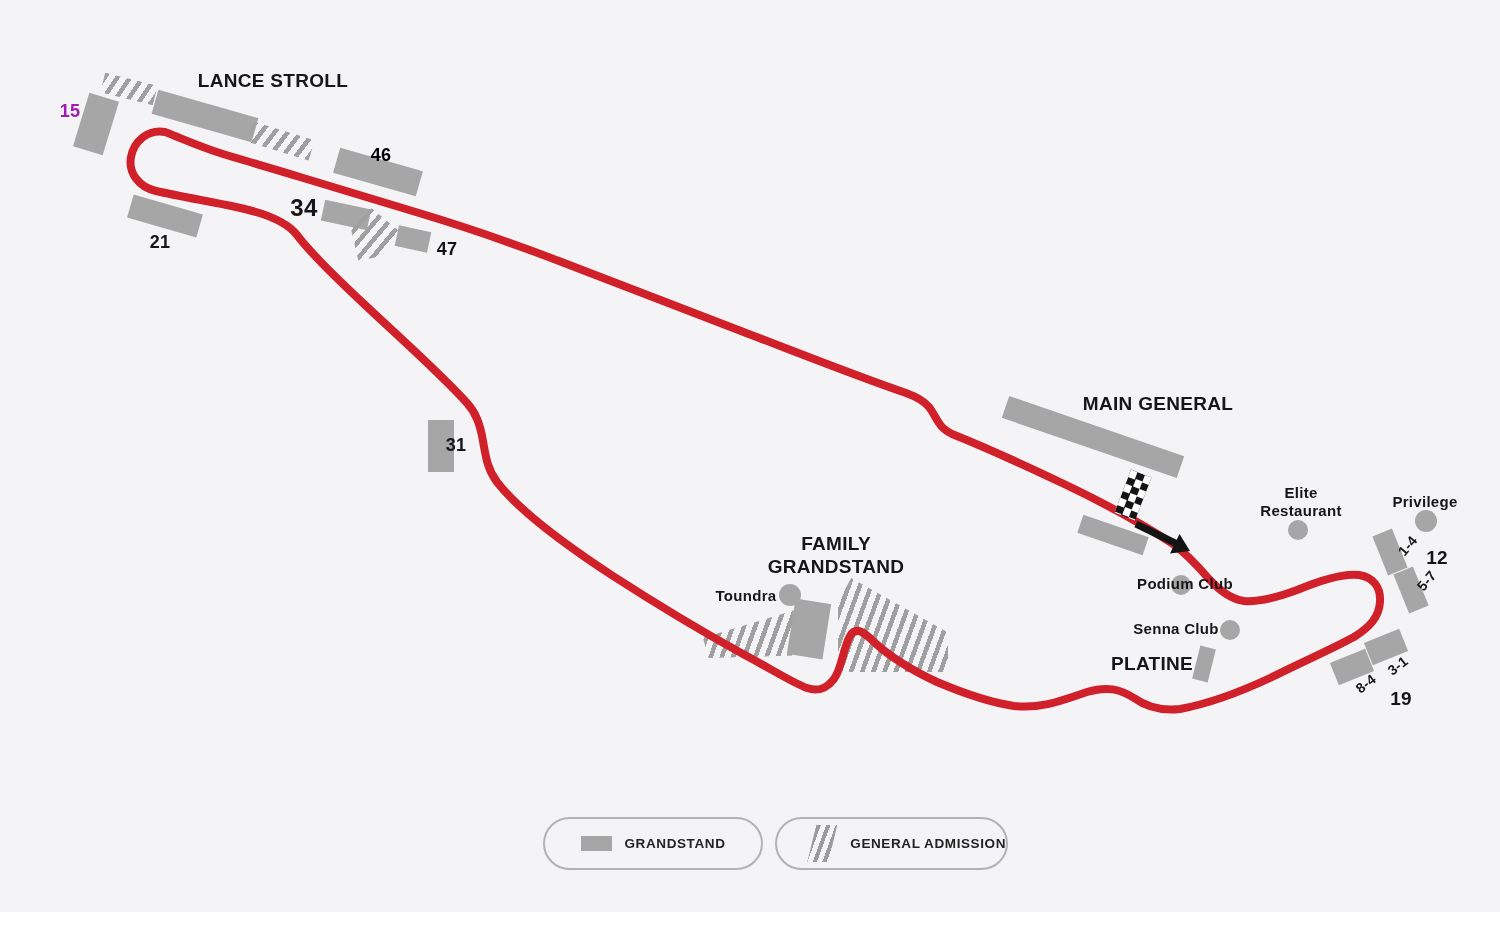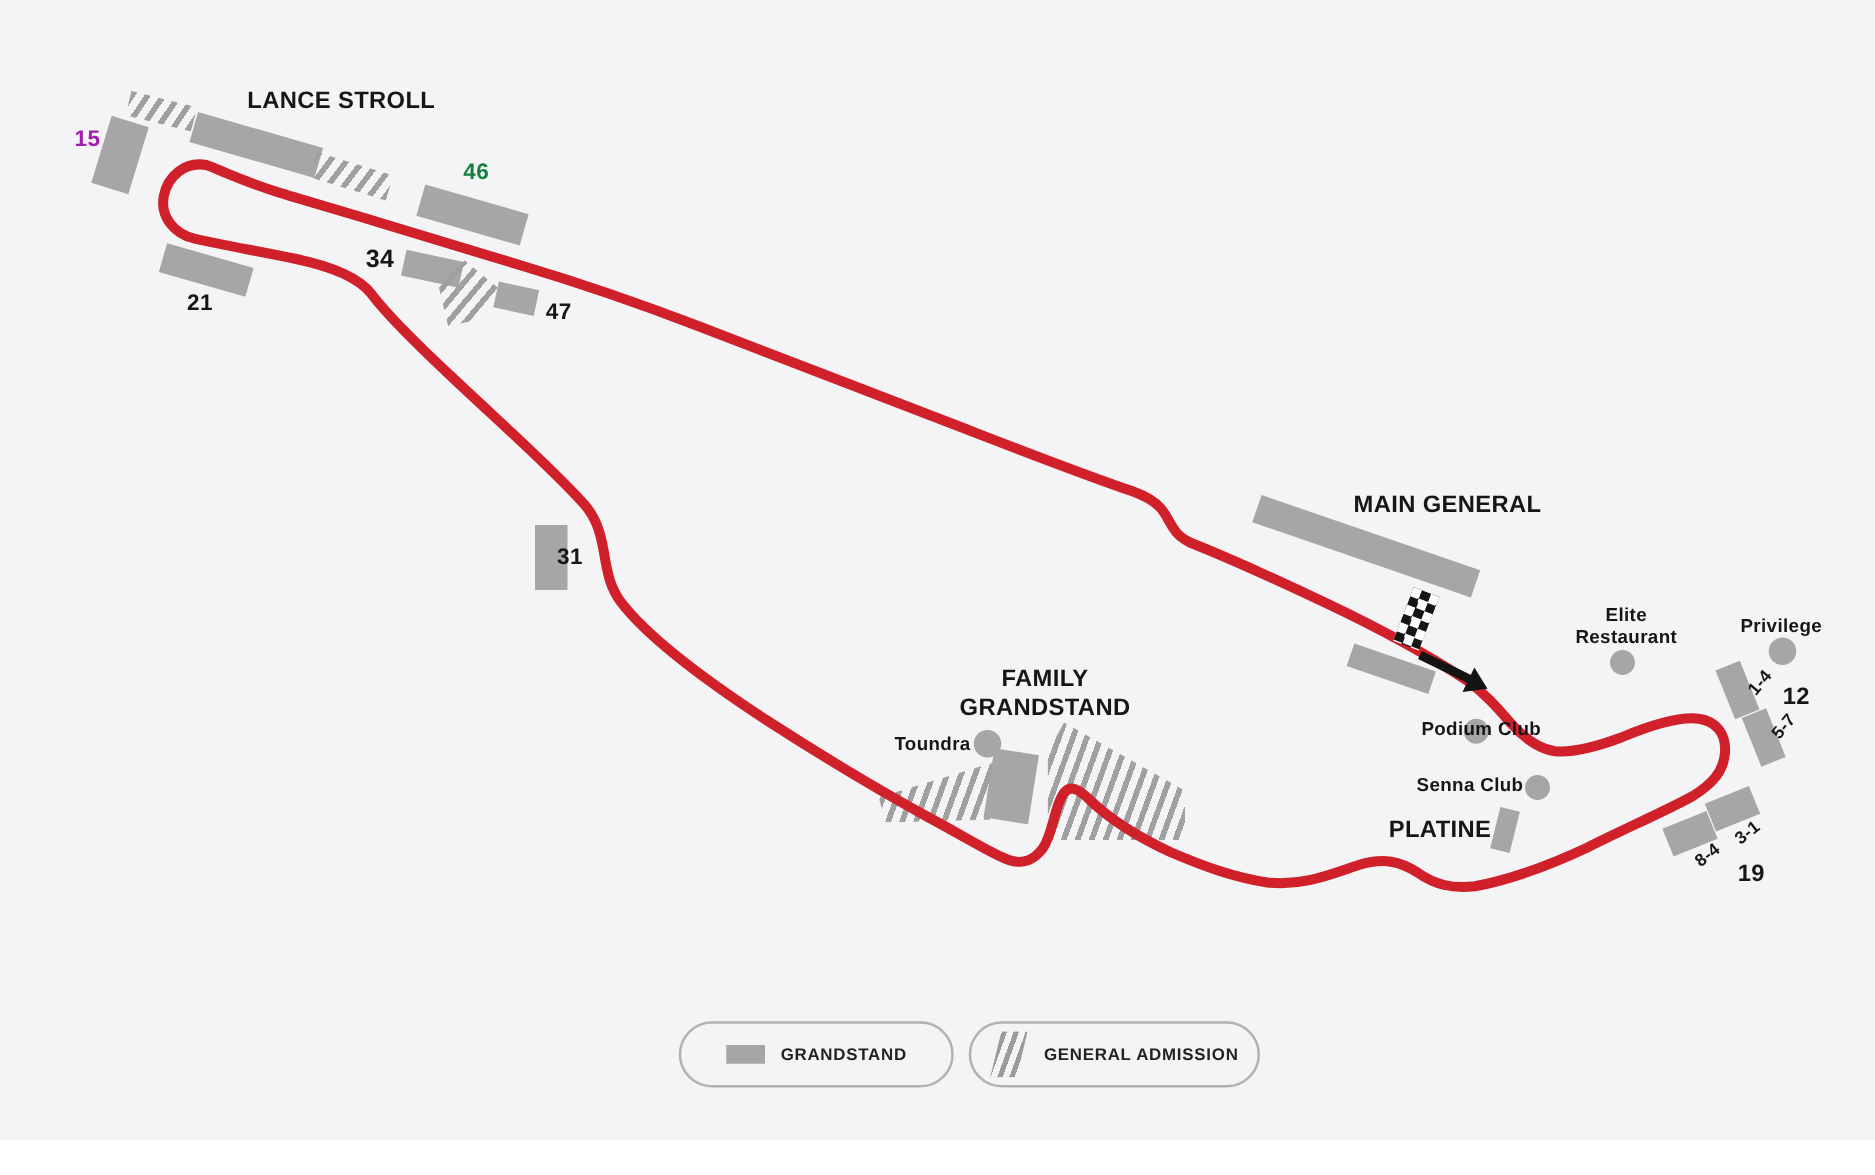--- a/index.html
+++ b/index.html
@@ -9,21 +9,21 @@
   svg.trackmap{position:absolute;inset:0;z-index:3;pointer-events:none;}
   .stand{position:absolute;z-index:2;}
   .stand.solid{background:#a6a6a6;}
   .stand.ga{background:repeating-linear-gradient(110deg,#a0a0a0 0 4.5px,rgba(0,0,0,0) 4.5px 10.5px);}
   .dot{position:absolute;border-radius:50%;background:#a6a6a6;z-index:2;}
   .maplabel{position:absolute;z-index:6;font-weight:700;color:#161616;white-space:pre-line;text-align:center;line-height:1.22;letter-spacing:.3px;}
   .flag{position:absolute;z-index:5;background:repeating-conic-gradient(#151515 0% 25%,#ffffff 0% 50%);background-size:15px 15px;}
   .legend{position:absolute;left:543px;top:817px;display:flex;gap:12px;z-index:7;}
   .pill{height:53px;border:2px solid #b2b2b2;border-radius:28px;display:flex;align-items:center;justify-content:center;gap:13px;background:transparent;box-sizing:border-box;}
   .pill-grandstand{width:220px;}
-  .pill-ga{width:233px;}
+  .pill-ga{width:233px;justify-content:flex-end;}
   .pill .label{font-size:13.5px;font-weight:700;color:#222;letter-spacing:.6px;}
   .swatch{width:31px;height:15px;background:#a6a6a6;display:inline-block;}
   .ga-icon{width:30px;height:37px;display:inline-block;background:repeating-linear-gradient(110deg,#9b9b9b 0 4px,rgba(0,0,0,0) 4px 9px);clip-path:polygon(30% 0,100% 0,70% 100%,0 100%);}
 </style>
 </head>
 <body>
 
 <div class="stage" style="background: rgb(244, 244, 246);">
 
   <div class="layer" id="shapes">
@@ -58,23 +58,23 @@
     <path id="track-path" fill="none" stroke-linejoin="round" stroke-linecap="round" d="M 165 132 C 148 129 134 141 131 157 C 128 173 139 187 156 191 C 178 196 207 201 236 207 C 265 213 287 222 297 235 C 309 251 333 275 363 303 C 399 337 441 374 467 403 C 476 413 480 424 483 441 C 486 459 488 470 497 482 C 517 508 561 542 613 576 C 661 607 703 632 743 654 C 773 670 793 683 807 688 C 819 692 827 688 834 679 C 842 668 843 648 850 636 C 856 626 864 632 874 642 C 887 654 909 669 937 682 C 963 693 987 702 1014 706 C 1042 709 1063 700 1087 692 C 1107 686 1120 689 1134 698 C 1148 708 1162 711 1180 709 C 1207 704 1238 693 1270 678 C 1302 662 1332 649 1354 637 C 1370 627 1379 617 1380 602 C 1381 587 1373 577 1359 575 C 1344 573 1321 580 1297 590 C 1273 599 1257 602 1244 601 C 1230 599 1219 590 1209 579 C 1197 565 1187 554 1173 544 C 1141 523 1102 502 1062 483 C 1022 464 982 446 952 434 C 946 431 942 428 939 423 C 935 417 933 412 929 407 C 924 401 917 397 906 393 C 859 377 801 354 741 331 C 681 308 619 284 559 261 C 499 238 459 225 419 213 C 379 201 339 189 300 177 C 271 168 242 160 220 153 C 201 147 185 140 175 136 C 171 134 168 133 165 132 Z" stroke="#d0202a" stroke-width="8"></path>
     <line id="arrow-shaft" x1="1136" y1="524" x2="1177" y2="544" stroke="#141414" stroke-width="7"></line>
     <polygon id="arrow-head" points="1190,551 1170,553.5 1179.5,534" fill="#141414"></polygon>
   </svg>
 
   <div class="flag" id="start-flag" style="left: 1133px; top: 495px; width: 22px; height: 46px; transform: translate(-50%, -50%) rotate(21deg);"></div>
 
   <div class="layer" id="labels" style="pointer-events:none;">
       <div class="maplabel" style="left: 273px; top: 81px; font-size: 19px; color: rgb(22, 22, 22); transform: translate(-50%, -50%) rotate(0deg);">LANCE STROLL</div>
       <div class="maplabel" style="left: 70px; top: 112px; font-size: 18px; color: #a21caf; transform: translate(-50%, -50%) rotate(0deg);">15</div>
-      <div class="maplabel" style="left: 381px; top: 138px; font-size: 18px; color: #15803d; transform: translate(-50%, -50%) rotate(0deg);">46</div>
+      <div class="maplabel" style="left: 381px; top: 156px; font-size: 18px; color: #000000; transform: translate(-50%, -50%) rotate(0deg);">46</div>
       <div class="maplabel" style="left: 160px; top: 243px; font-size: 18px; color: rgb(22, 22, 22); transform: translate(-50%, -50%) rotate(0deg);">21</div>
-      <div class="maplabel" style="left: 304px; top: 208px; font-size: 20px; color: rgb(22, 22, 22); transform: translate(-50%, -50%) rotate(0deg);">34</div>
+      <div class="maplabel" style="left: 304px; top: 208px; font-size: 24px; color: rgb(22, 22, 22); transform: translate(-50%, -50%) rotate(0deg);">34</div>
       <div class="maplabel" style="left: 447px; top: 250px; font-size: 18px; color: rgb(22, 22, 22); transform: translate(-50%, -50%) rotate(0deg);">47</div>
       <div class="maplabel" style="left: 408px; top: 446px; font-size: 18px; color: rgb(22, 22, 22); transform: translate(-50%, -50%) rotate(0deg); margin-left: 48px;">31</div>
       <div class="maplabel" style="left: 1158px; top: 404px; font-size: 19px; color: rgb(22, 22, 22); transform: translate(-50%, -50%) rotate(0deg);">MAIN GENERAL</div>
       <div class="maplabel" style="left: 836px; top: 555px; font-size: 19px; color: rgb(22, 22, 22); transform: translate(-50%, -50%) rotate(0deg);">FAMILY
 GRANDSTAND</div>
       <div class="maplabel" style="left: 746px; top: 596px; font-size: 15px; color: rgb(22, 22, 22); transform: translate(-50%, -50%) rotate(0deg);">Toundra</div>
       <div class="maplabel" style="left: 1185px; top: 584px; font-size: 15px; color: rgb(22, 22, 22); transform: translate(-50%, -50%) rotate(0deg);">Podium Club</div>
       <div class="maplabel" style="left: 1176px; top: 629px; font-size: 15px; color: rgb(22, 22, 22); transform: translate(-50%, -50%) rotate(0deg);">Senna Club</div>
       <div class="maplabel" style="left: 1301px; top: 502px; font-size: 15px; color: rgb(22, 22, 22); transform: translate(-50%, -50%) rotate(0deg);">Elite
 Restaurant</div>

